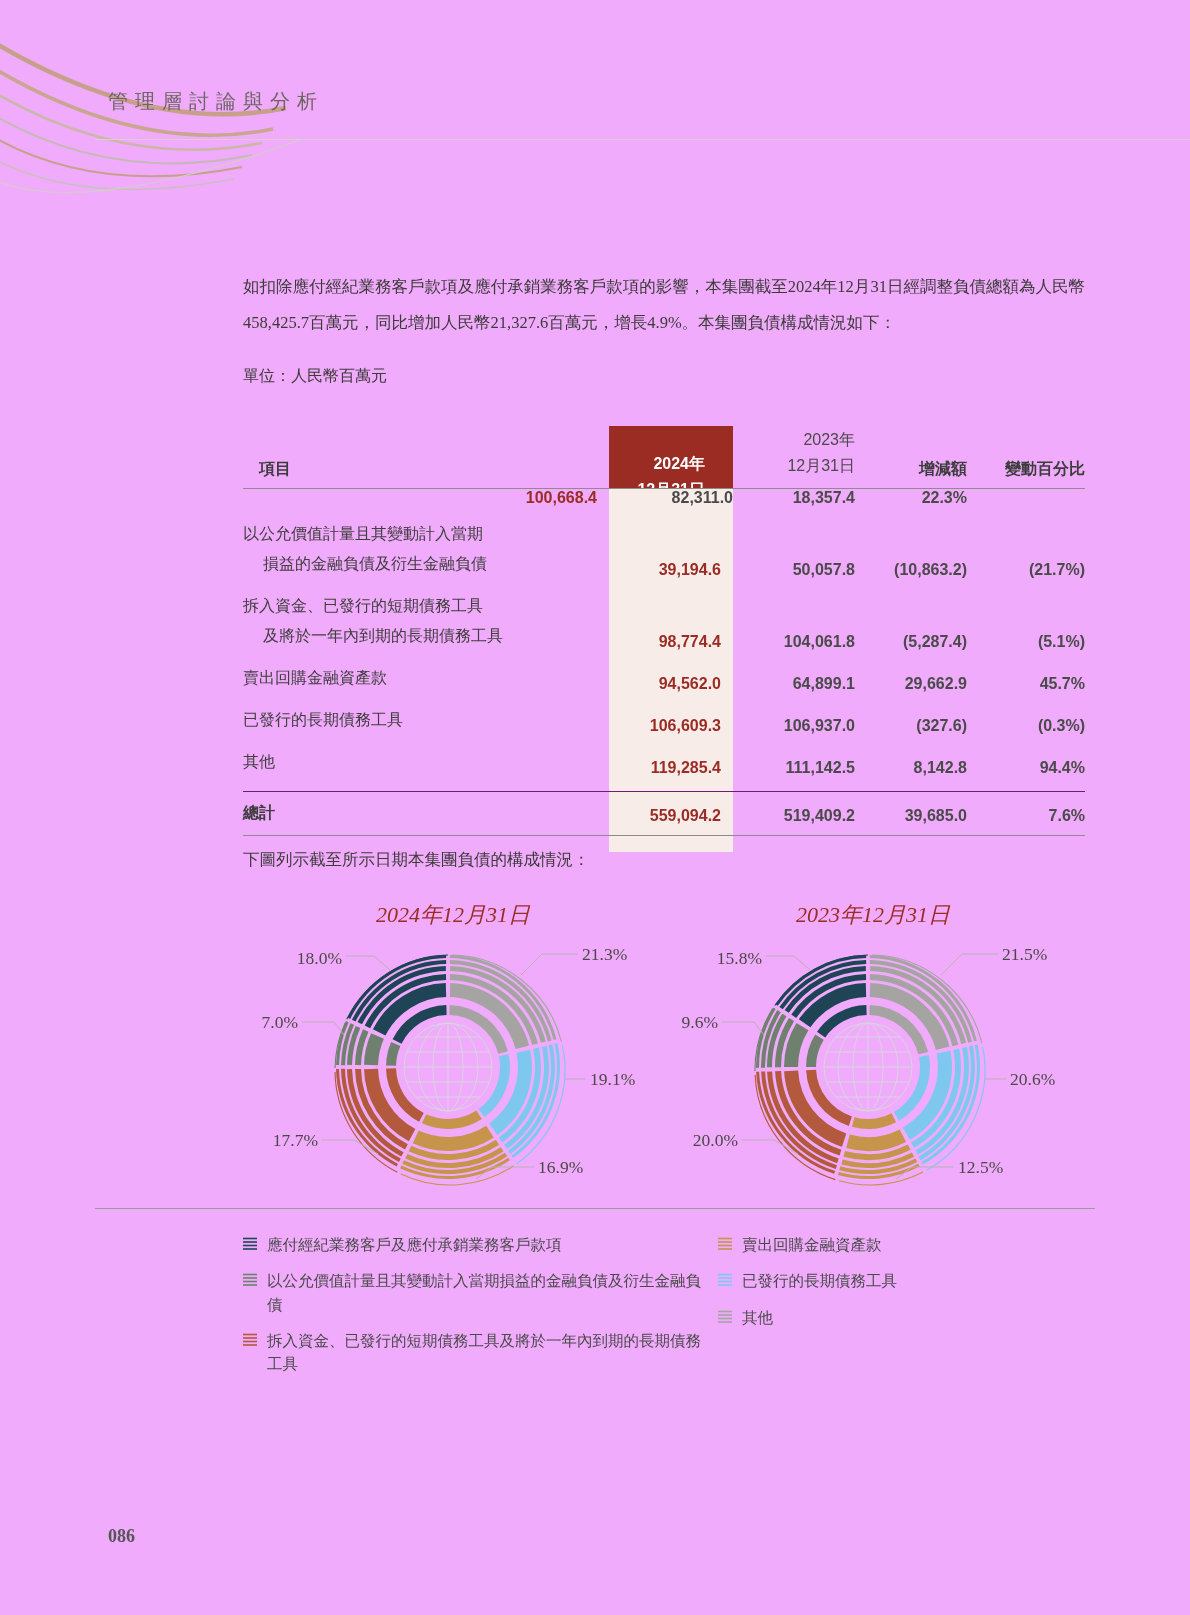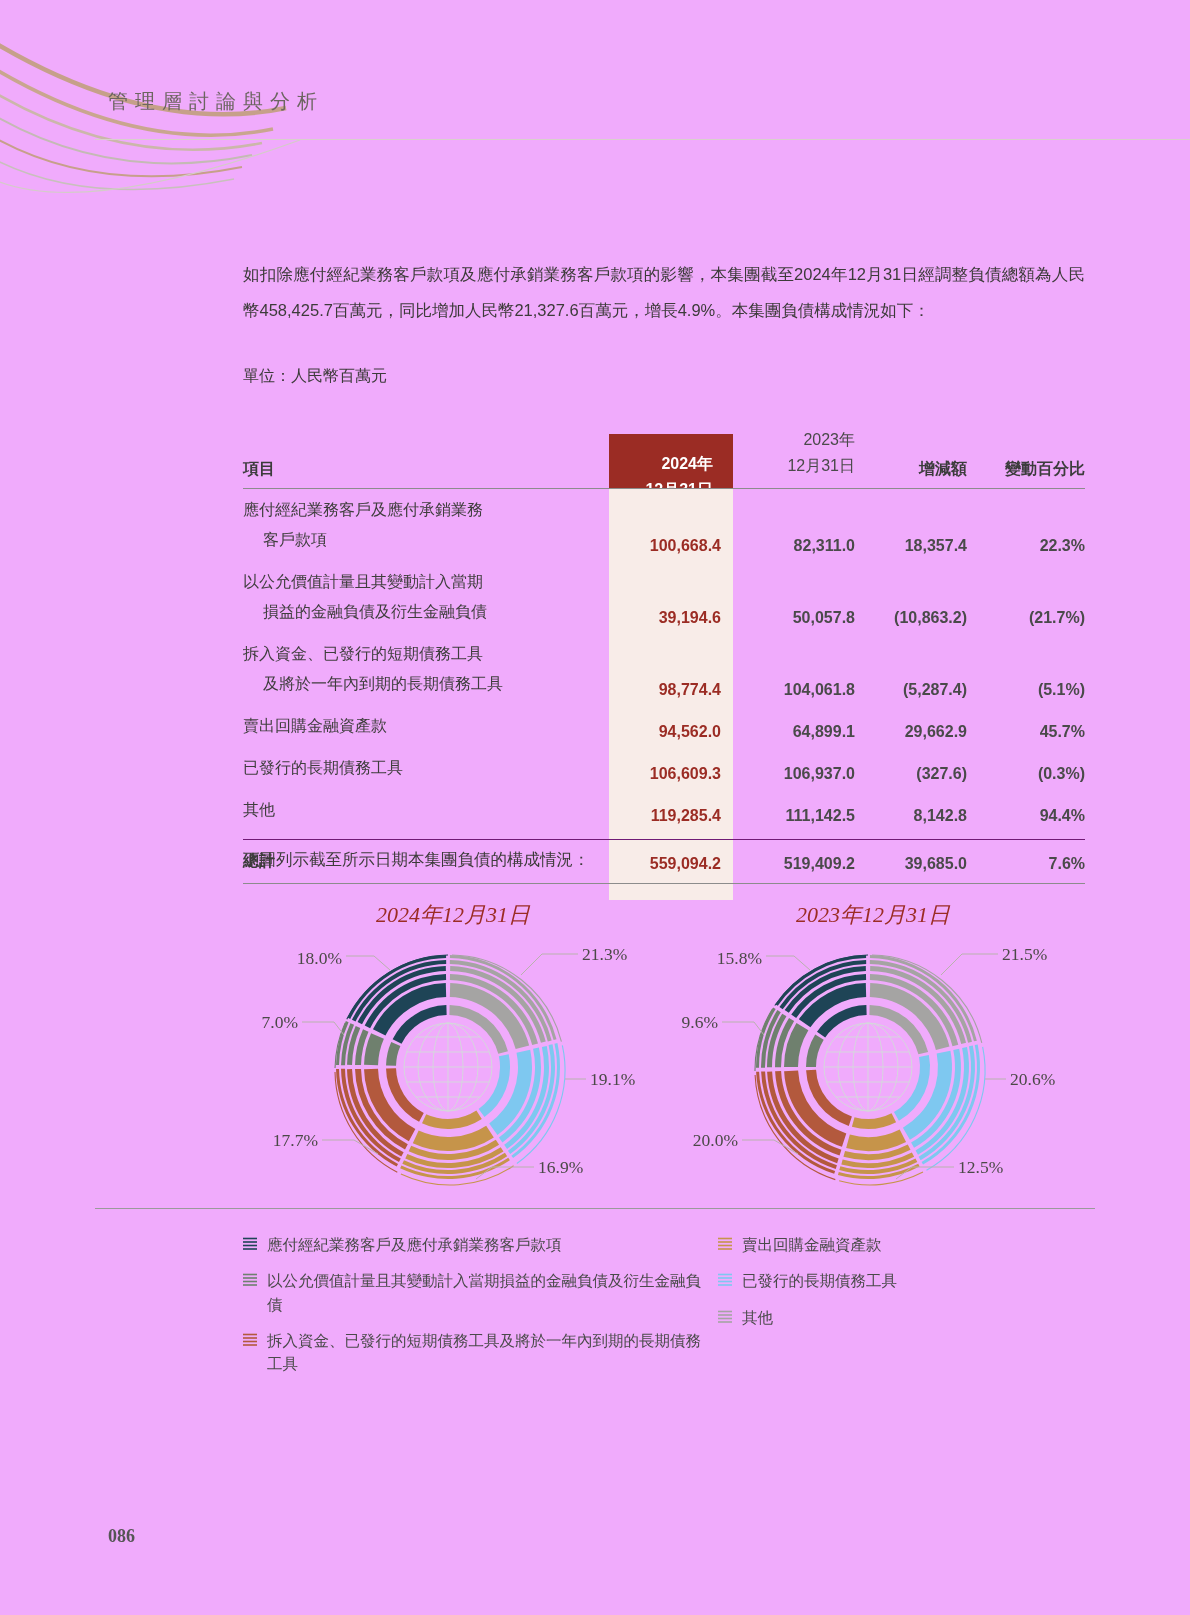--- a/index.html
+++ b/index.html
@@ -7,25 +7,25 @@
   .page{position:relative;width:1190px;height:1615px;background:#f0abfc;overflow:hidden;}
   .abs{position:absolute;}
   .header-title{font-family:"Liberation Serif","DejaVu Serif",serif;font-size:20px;letter-spacing:7px;color:#6c6561;}
   .rule{height:1px;background:#d9d0cc;}
   .para{width:842px;font-size:16.5px;line-height:36px;color:#3d3b3a;text-align:justify;}
   .unit-note{width:842px;text-align:left;font-size:16px;color:#3d3b3a;font-family:Liberation Serif, serif;}
 
   
   .fin-table{width:842px;font-size:16px;color:#4a4a4a;}
   .thead{position:relative;height:70px;}
-  .box2024{position:absolute;left:366px;top:16px;width:124px;height:70px;background:#9b2c24;color:#ffffff;
-           font-weight:bold;text-align:right;padding:8px;box-sizing:border-box;}
+  .box2024{position:absolute;left:366px;top:8px;width:124px;height:70px;background:#9b2c24;color:#ffffff;
+           font-weight:bold;text-align:right;padding:16px;box-sizing:border-box;}
   .box2024 div{padding-right:12px;line-height:26px;}
   .box2024 div:first-child{margin-top:9px;}
-  .h-item{position:absolute;left:0;bottom:8px;font-weight:bold;color:#3c3c3c;font-family:Liberation Mono, monospace;}
+  .h-item{position:absolute;left:16px;bottom:8px;font-weight:bold;color:#3c3c3c;font-family:Liberation Mono, monospace;}
   .h-2023{position:absolute;left:490px;width:122px;text-align:right;top:0;color:#4a4a4a;}
   .h-2023 div{line-height:26px;}
   .h-2023 div:first-child{margin-top:9px;}
   .h-chg{position:absolute;left:612px;width:112px;text-align:right;bottom:8px;font-weight:bold;color:#3c3c3c;}
   .h-pct{position:absolute;left:724px;width:118px;text-align:right;bottom:8px;font-weight:bold;color:#3c3c3c;}
   .tbody{position:relative;border-top:1px solid #8c8c8c;}
   .pinkcol{position:absolute;left:366px;top:0;width:124px;height:calc(100% + 16px);background:#f8ece8;}
   .trow{position:relative;display:grid;grid-template-columns:366px 124px 122px 112px 118px;align-items:end;}
   .trow .cell{padding-bottom:6px;}
   .c-item{padding-top:6px;line-height:30px;color:#3f3e3d;}
@@ -60,21 +60,21 @@
     <path d="M-10,72 Q125,152 262,125" fill="none" stroke="#cbb7aa" stroke-width="2.5"></path>
     <path d="M-10,95 Q110,166 252,137" fill="none" stroke="#c4bab4" stroke-width="2"></path>
     <path d="M-10,117 Q95,178 242,149" fill="none" stroke="#c6a08a" stroke-width="2"></path>
     <path d="M-10,139 Q85,190 234,161" fill="none" stroke="#c8c0bc" stroke-width="1.5"></path>
     <path d="M-10,160 Q80,202 300,122" fill="none" stroke="#d4ccc8" stroke-width="1.2"></path>
   </svg>
 
   <div class="abs header-title" style="left:108px;top:88px;">管理層討論與分析</div>
   <div class="abs rule" style="left:95px;top:139px;width:1095px;"></div>
 
-  <div class="abs para" style="left:243px;top:256px;">如扣除應付經紀業務客戶款項及應付承銷業務客戶款項的影響，本集團截至2024年12月31日經調整負債總額為人民幣458,425.7百萬元，同比增加人民幣21,327.6百萬元，增長4.9%。本集團負債構成情況如下：</div>
+  <div class="abs para" style="left:243px;top:269px;font-family:Liberation Serif, serif;">如扣除應付經紀業務客戶款項及應付承銷業務客戶款項的影響，本集團截至2024年12月31日經調整負債總額為人民幣458,425.7百萬元，同比增加人民幣21,327.6百萬元，增長4.9%。本集團負債構成情況如下：</div>
 
   <div class="abs unit-note" style="left:243px;top:366px;">單位：人民幣百萬元</div>
 
   <div class="abs fin-table" style="left:243px;top:418px;">
     <div class="thead">
       <div class="h-item">項目</div>
       <div class="box2024">
         <div>2024年</div>
         <div>12月31日</div>
       </div>
@@ -83,24 +83,20 @@
         <div>12月31日</div>
       </div>
       <div class="h-chg">增減額</div>
       <div class="h-pct">變動百分比</div>
     </div>
 
     <div class="tbody">
       <div class="pinkcol"></div>
 
       <div class="trow">
-        <div class="cell c-item">
-            <div>應付經紀業務客戶及應付承銷業務</div>
-            <div class="indent">客戶款項</div>
-          </div>
         <div class="cell c-num c-2024">100,668.4</div>
         <div class="cell c-num">82,311.0</div>
         <div class="cell c-num">18,357.4</div>
         <div class="cell c-num">22.3%</div>
       </div>
 
       <div class="trow">
         <div class="cell c-item">
             <div>以公允價值計量且其變動計入當期</div>
             <div class="indent">損益的金融負債及衍生金融負債</div>

